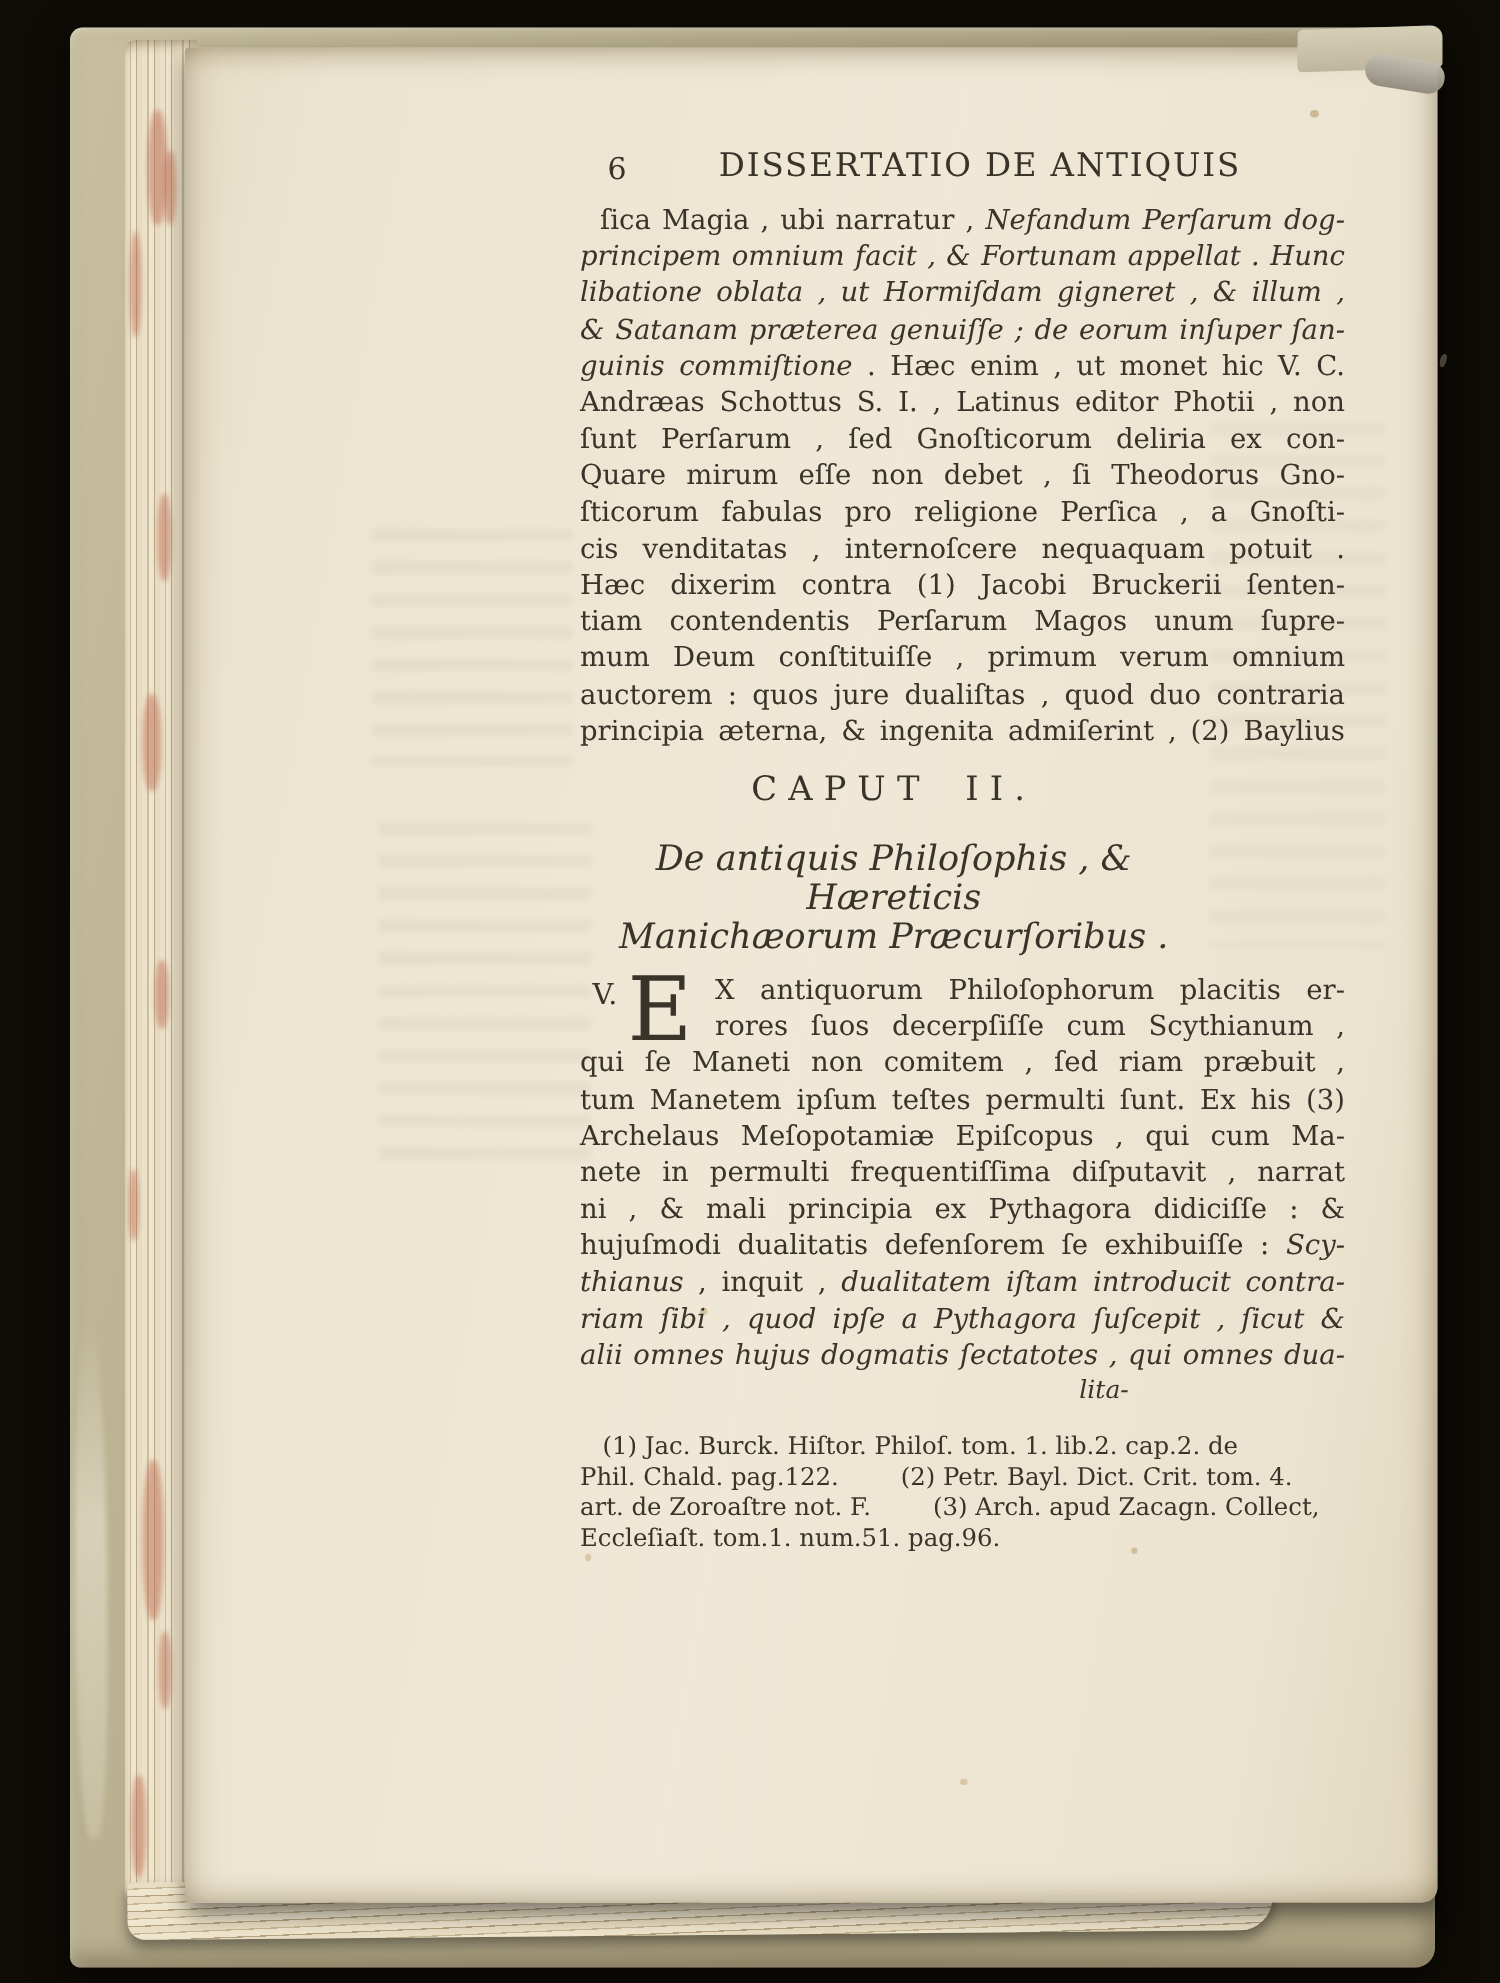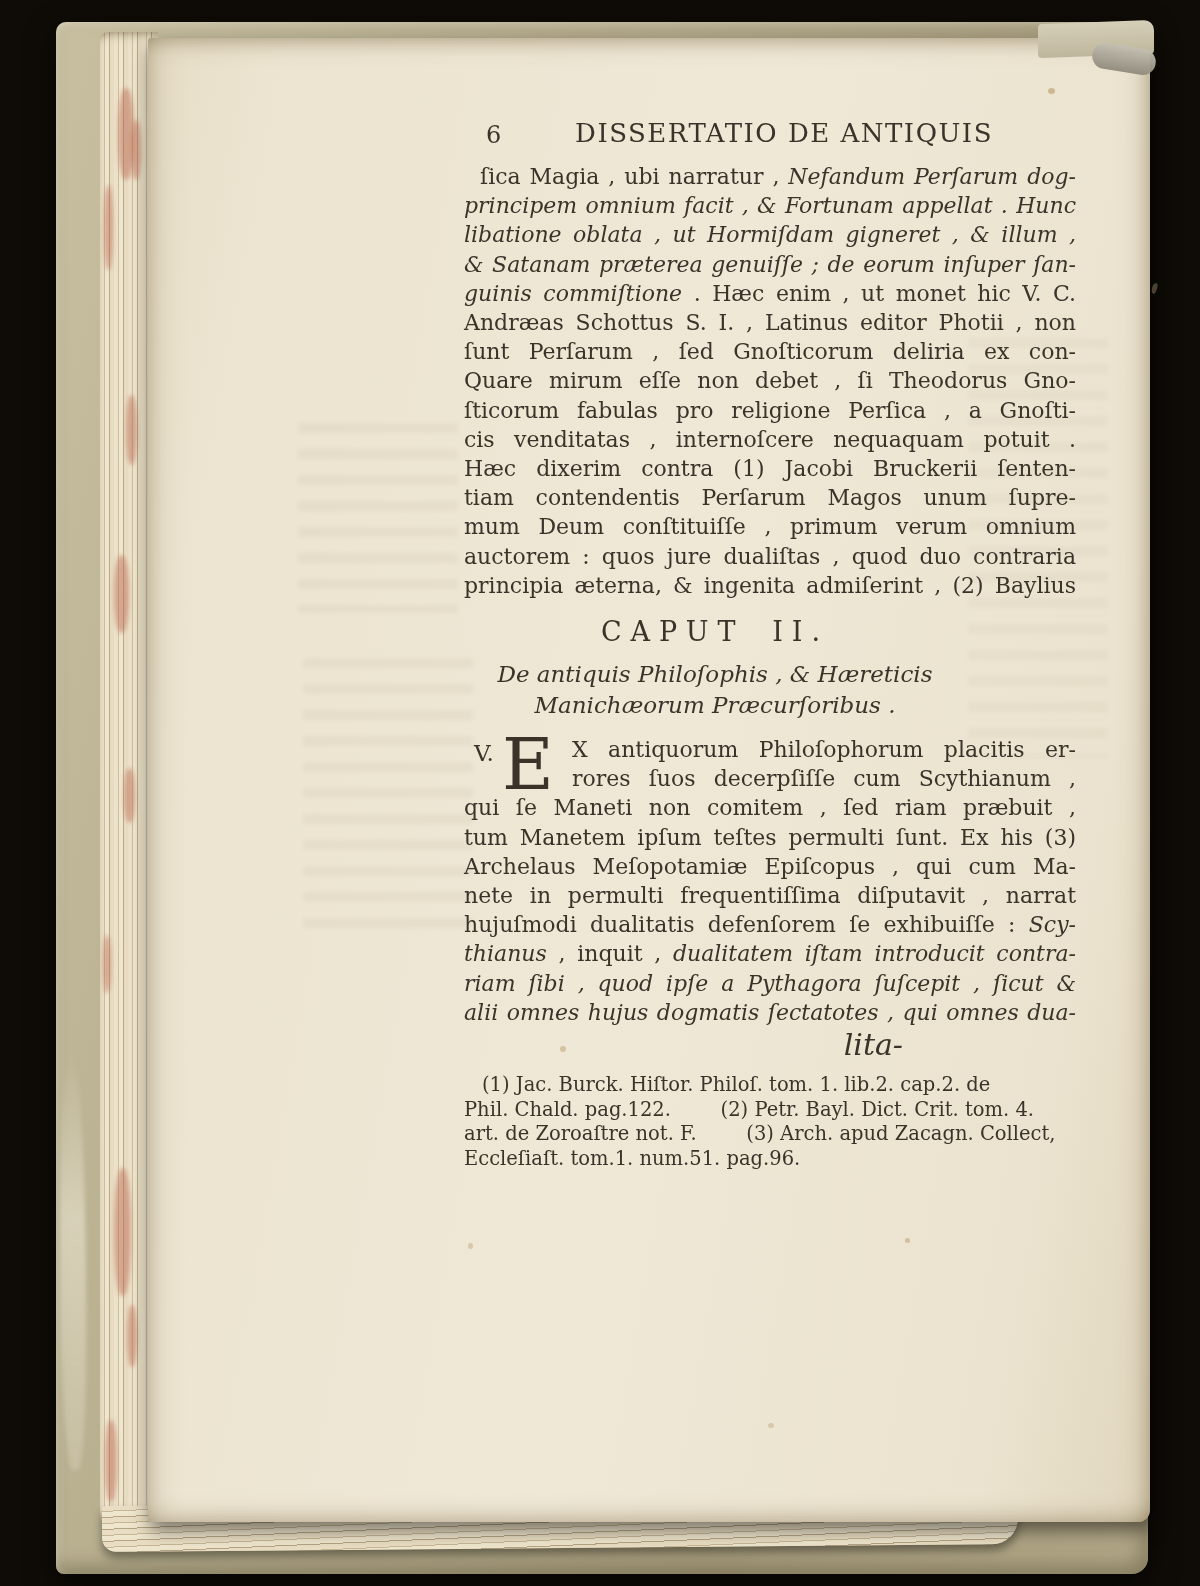--- a/index.html
+++ b/index.html
@@ -75,29 +75,29 @@
   .par { font-size:22px; line-height:29.2px; }
   .line { white-space:nowrap; text-align:justify; text-align-last:justify; }
   .line em { font-style:italic; }
   .no-just { text-align-last:left; }
   .first-cont { padding-left:16px; }
   .drop-indent { padding-left:108px; }
 
   .caput { margin-top:16px; height:32px; font-size:27px; letter-spacing:9px;
            word-spacing:10px; text-align:center; padding-right:110px; }
 
-  .subtitle { margin-top:11px; font-style:italic; font-size:23px; line-height:31px;
+  .subtitle { margin-top:23px; font-style:italic; font-size:28px; line-height:31px;
            text-align:center; padding-right:110px; }
 
   .par2wrap { position:relative; margin-top:14px; }
   .secnum { position:absolute; left:10px; top:5px; font-size:23px; }
   .dropcap { position:absolute; left:38px; top:1px; font-size:71px; line-height:58px; }
 
   .catchword-row { height:29px; text-align:right; padding-right:173px;
-           font-size:30px; font-style:italic; }
+           font-size:20px; font-style:italic; }
 
   .footnotes { margin-top:17px; font-size:19.5px; line-height:24.6px; }
   .fn-line { white-space:pre; }
   .fn-first { padding-left:18px; }
 </style>
 </head>
 <body>
 
 <div class="scene">
 
@@ -170,20 +170,21 @@
     <div class="par2wrap">
       <span class="secnum">V.</span>
       <span class="dropcap">E</span>
       <div id="par2" class="par">
           <div class="line drop-indent">X antiquorum Philoſophorum placitis er-</div>
           <div class="line drop-indent">rores ſuos decerpſiſſe cum Scythianum ,</div>
           <div class="line">qui ſe Maneti non comitem , ſed riam præbuit ,</div>
           <div class="line">tum Manetem ipſum teſtes permulti ſunt. Ex his (3)</div>
           <div class="line">Archelaus Meſopotamiæ Epiſcopus , qui cum Ma-</div>
           <div class="line">nete in permulti frequentiſſima diſputavit , narrat</div>
+          <div class="line">ni , &amp; mali principia ex Pythagora didiciſſe : &amp;</div>
           <div class="line">hujuſmodi dualitatis defenſorem ſe exhibuiſſe : <em>Scy-</em></div>
           <div class="line"><em>thianus</em> , inquit , <em>dualitatem iſtam introducit contra-</em></div>
           <div class="line"><em>riam ſibi , quod ipſe a Pythagora ſuſcepit , ſicut &amp;</em></div>
           <div class="line"><em>alii omnes hujus dogmatis ſectatotes , qui omnes dua-</em></div>
         </div>
     </div>
 
     <div class="catchword-row">
       <em class="catchword">lita-</em>
     </div>

